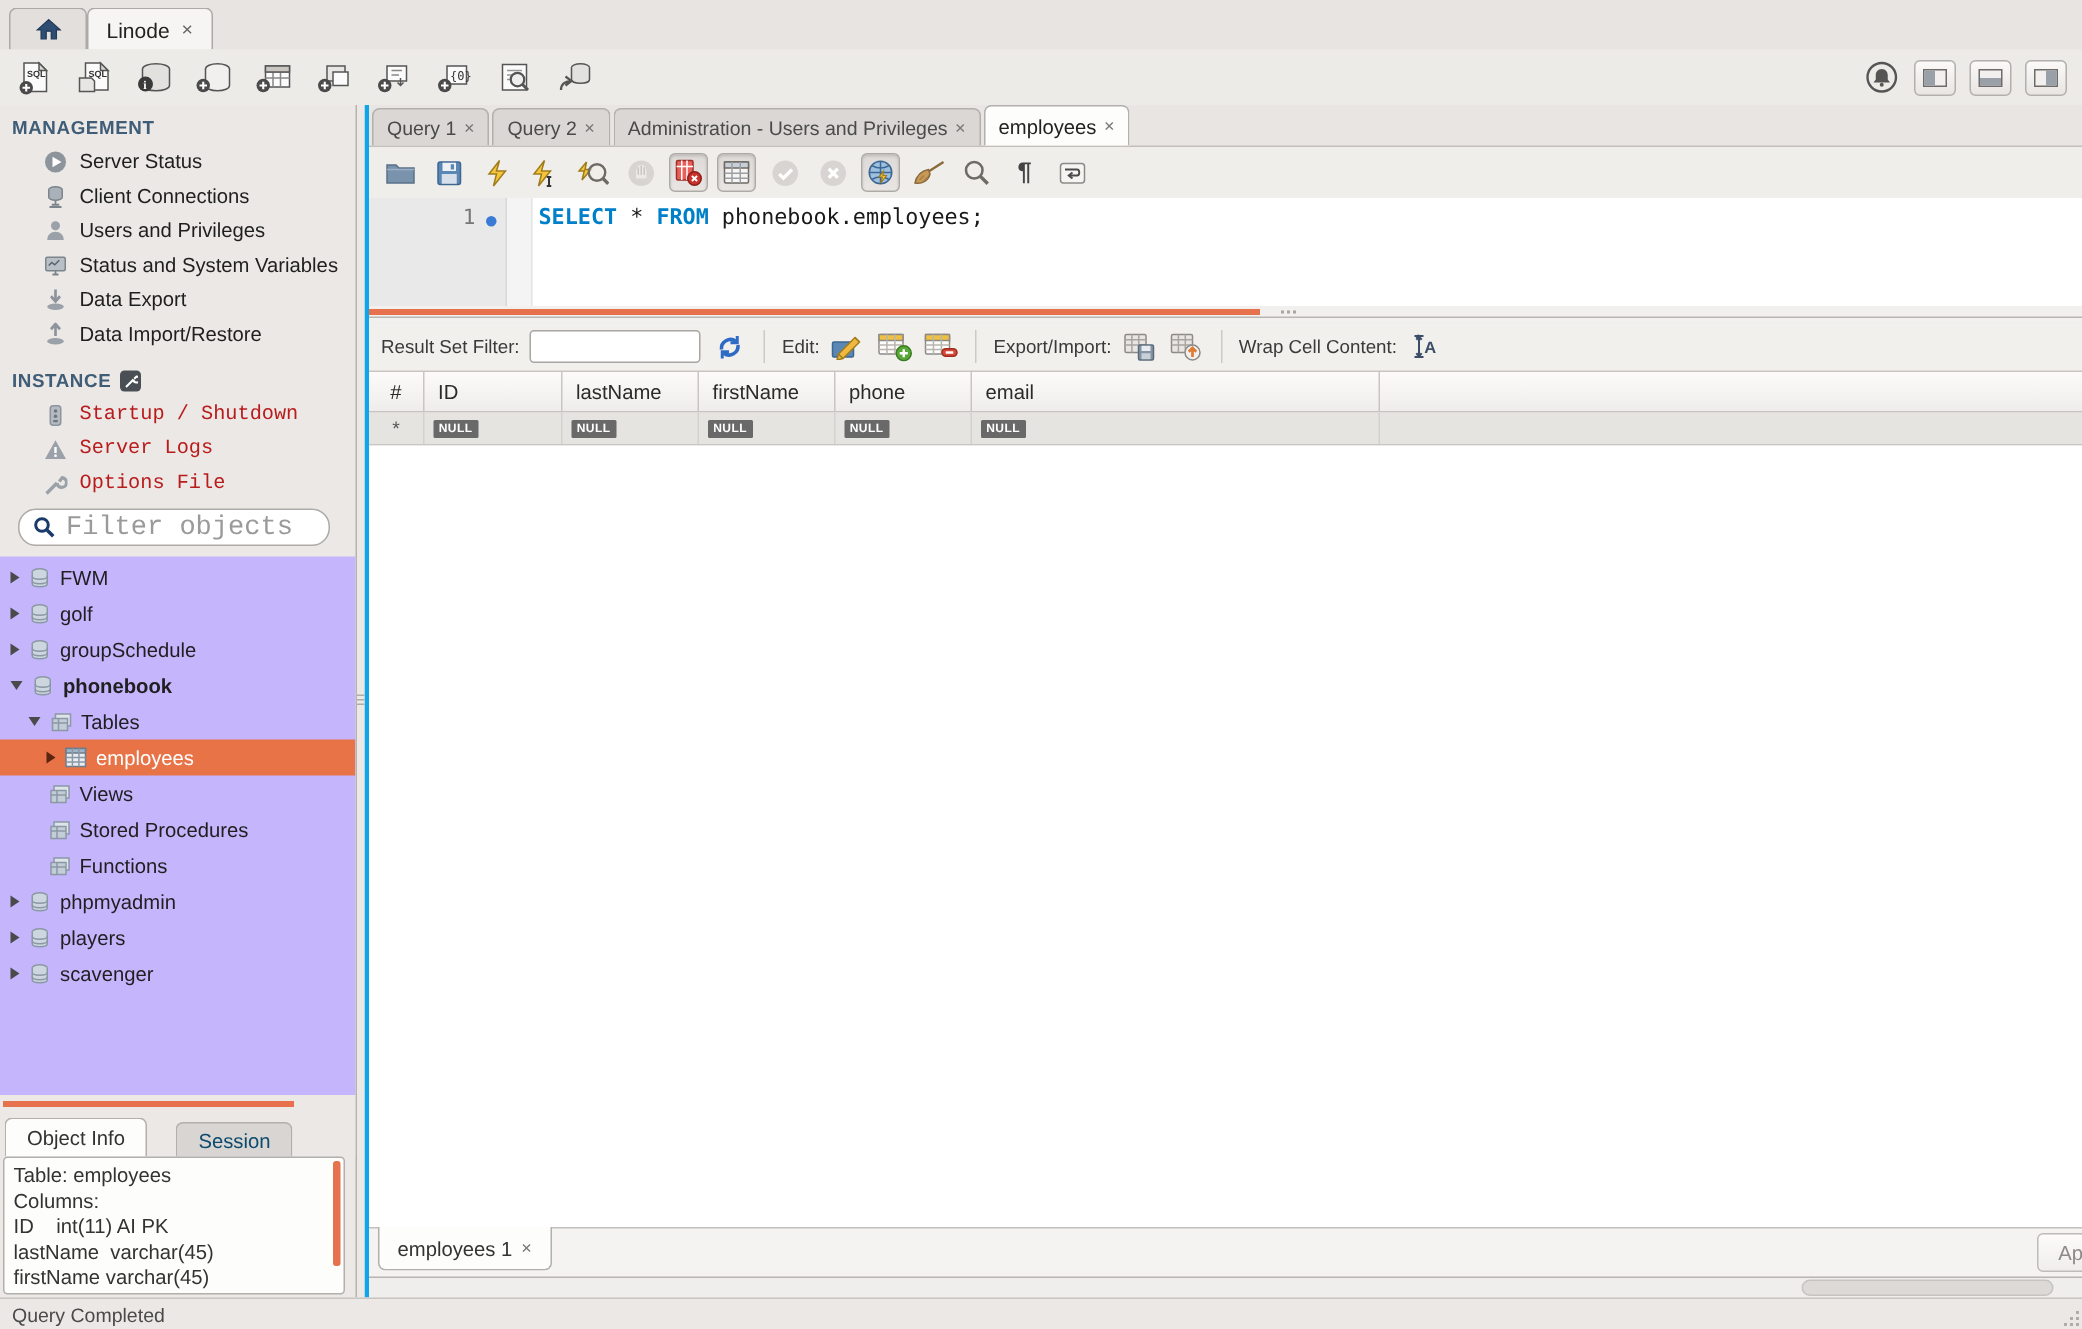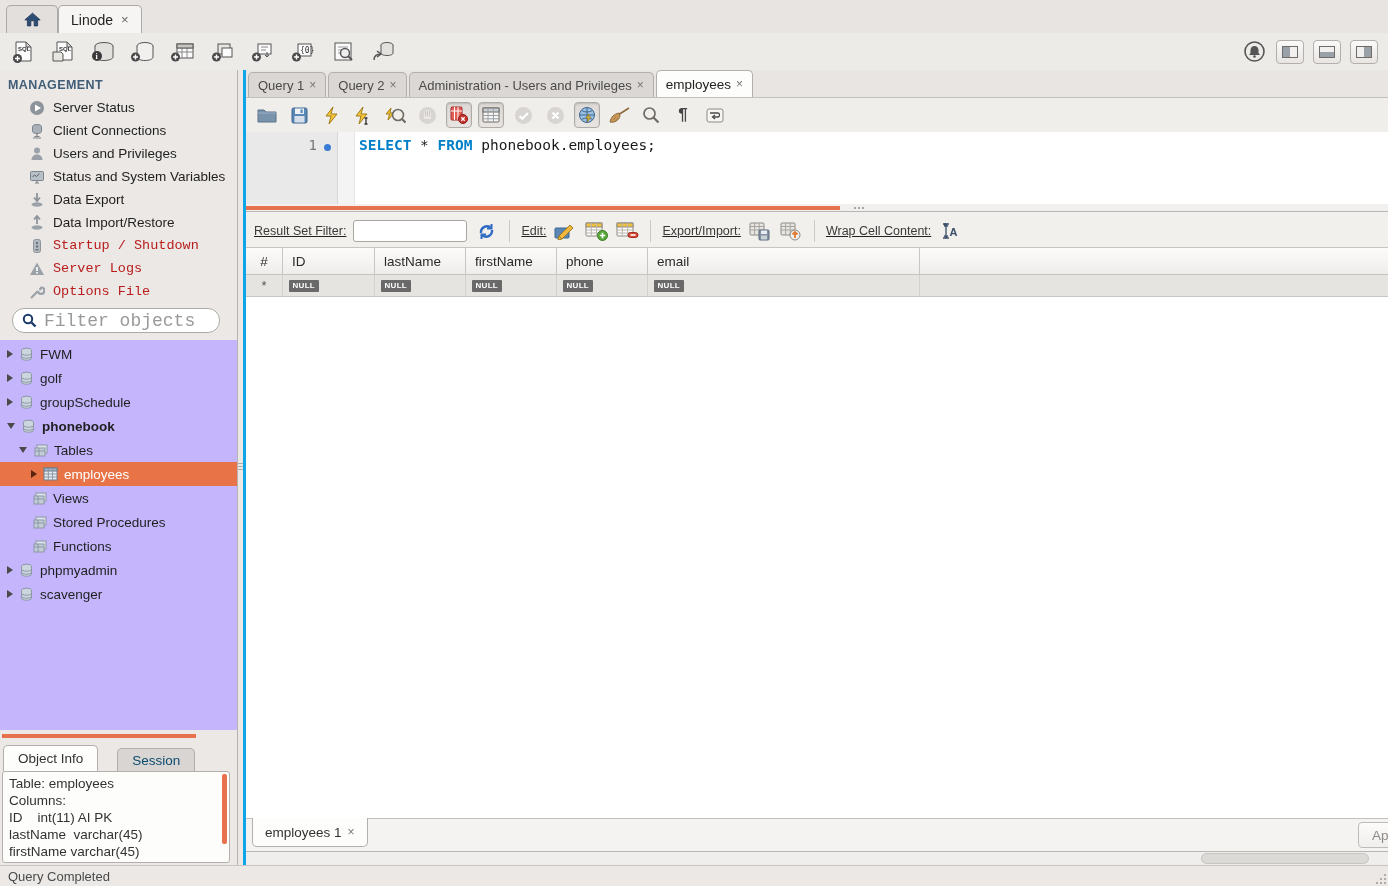--- a/index.html
+++ b/index.html
@@ -90,21 +90,21 @@
   .code { flex:1; padding:3px 0 0 4px; font-family:"DejaVu Sans Mono",monospace; font-size:14.5px; line-height:20px; white-space:pre; cursor:text; }
   .code .kw { color:#0080c8; font-weight:bold; }
   .code .plain { color:#1a1a1a; }
 
   .hsplit { height:11px; position:relative; background:#f2f0ee; flex:none; }
   .hsplit .obar { position:absolute; left:0; top:2px; width:594px; height:4px; background:#e8714d; }
   .hsplit .hline { position:absolute; left:0; top:7px; right:0; height:1px; background:#b8b5b2; }
   .hsplit .hdots { position:absolute; left:608px; top:3px; width:16px; display:flex; gap:2px; }
   .hsplit .hdots i { width:2px; height:2px; background:#a8a5a2; }
 
-  .rtoolbar { height:33px; background:#f2f0ed; display:flex; align-items:center; padding-left:8px; gap:7px; border-bottom:1px solid #c8c5c2; flex:none;text-decoration:underline; }
+  .rtoolbar { height:33px; background:#f2f0ed; display:flex; align-items:center; padding-left:8px; gap:7px; border-bottom:1px solid #c8c5c2; flex:none; }
   .rtoolbar .rlabel { font-size:12.5px; color:#3a3a3a; white-space:nowrap; }
   .rtoolbar input { width:114px; height:22px; border:1px solid #a8a5a2; border-radius:3px; background:#fff; outline:none; padding:0 4px; font-family:"Liberation Sans",sans-serif; }
   .rsep { width:1px; height:22px; background:#cccac7; margin:0 4px; }
   .ricon { width:24px; height:22px; display:flex; align-items:center; justify-content:center; cursor:pointer; }
 
   .grid-header { height:27px; display:flex; background:linear-gradient(#fcfbfa,#efedeb); border-bottom:1px solid #c6c3c0; flex:none; }
   .gh-cell { border-right:1px solid #c8c5c2; display:flex; align-items:center; padding-left:9px; font-size:13.5px; color:#2a2a2a; cursor:pointer; }
   .grid-row { height:22px; display:flex; background:#e6e4e1; border-bottom:1px solid #c8c5c2; flex:none; }
   .gr-cell { border-right:1px solid #d4d2cf; display:flex; align-items:center; padding-left:6px; cursor:pointer; }
   .c0 { width:37px; justify-content:center; padding-left:0; }
@@ -315,20 +315,28 @@
       <div class="side-item">
         <span class="icon16">
             <svg width="16" height="16" viewBox="0 0 16 16">
               <path d="M8 9 V2 M5 4.5 L8 1 l3 3.5" stroke="#8d949b" stroke-width="1.8" fill="none"></path>
               <ellipse cx="8" cy="12.5" rx="5.5" ry="2.2" fill="#9aa1a8"></ellipse>
             </svg>
           </span>
         <span class="lbl">Data Import/Restore</span>
       </div>
 
+      <div class="side-title" style="padding-top:13px;">
+        <span>INSTANCE</span>
+        <span class="wrench-badge">
+            <svg width="9" height="9" viewBox="0 0 9 9">
+              <path d="M1 8 L6 3 M6 3 a2 2 0 1 0 2-2 l-1.5 1.5" stroke="#fff" stroke-width="1.4" fill="none"></path>
+            </svg>
+          </span>
+      </div>
       <div class="side-item disabled">
         <span class="icon16">
             <svg width="16" height="16" viewBox="0 0 16 16">
               <rect x="4.5" y="1.5" width="7" height="13" rx="2" fill="#b4bac0" stroke="#8d949b"></rect>
               <circle cx="8" cy="5" r="1.2" fill="#6e757c"></circle>
               <circle cx="8" cy="8.5" r="1.2" fill="#6e757c"></circle>
               <rect x="6.5" y="11" width="3" height="1.5" fill="#6e757c"></rect>
             </svg>
           </span>
         <span class="lbl">Startup / Shutdown</span>
@@ -464,20 +472,31 @@
         <div class="trow lv0">
           <span class="arr right"></span>
           <span class="icon16">
               <svg width="15" height="15" viewBox="0 0 15 15">
                 <ellipse cx="7.5" cy="3.2" rx="5" ry="2" fill="#cdd6df" stroke="#8b98a5"></ellipse>
                 <path d="M2.5 3.2 v8 c0 1.2 2.2 2 5 2 s5-.8 5-2 v-8" fill="#cdd6df" stroke="#8b98a5"></path>
                 <path d="M2.5 6.2 c0 1.2 2.2 2 5 2 s5-.8 5-2 M2.5 9.2 c0 1.2 2.2 2 5 2 s5-.8 5-2" fill="none" stroke="#8b98a5"></path>
               </svg>
             </span>
           <span class="tlbl">phpmyadmin</span>
+        </div>
+        <div class="trow lv0">
+          <span class="arr right"></span>
+          <span class="icon16">
+              <svg width="15" height="15" viewBox="0 0 15 15">
+                <ellipse cx="7.5" cy="3.2" rx="5" ry="2" fill="#cdd6df" stroke="#8b98a5"></ellipse>
+                <path d="M2.5 3.2 v8 c0 1.2 2.2 2 5 2 s5-.8 5-2 v-8" fill="#cdd6df" stroke="#8b98a5"></path>
+                <path d="M2.5 6.2 c0 1.2 2.2 2 5 2 s5-.8 5-2 M2.5 9.2 c0 1.2 2.2 2 5 2 s5-.8 5-2" fill="none" stroke="#8b98a5"></path>
+              </svg>
+            </span>
+          <span class="tlbl">players</span>
         </div>
         <div class="trow lv0">
           <span class="arr right"></span>
           <span class="icon16">
               <svg width="15" height="15" viewBox="0 0 15 15">
                 <ellipse cx="7.5" cy="3.2" rx="5" ry="2" fill="#cdd6df" stroke="#8b98a5"></ellipse>
                 <path d="M2.5 3.2 v8 c0 1.2 2.2 2 5 2 s5-.8 5-2 v-8" fill="#cdd6df" stroke="#8b98a5"></path>
                 <path d="M2.5 6.2 c0 1.2 2.2 2 5 2 s5-.8 5-2 M2.5 9.2 c0 1.2 2.2 2 5 2 s5-.8 5-2" fill="none" stroke="#8b98a5"></path>
               </svg>
             </span>

